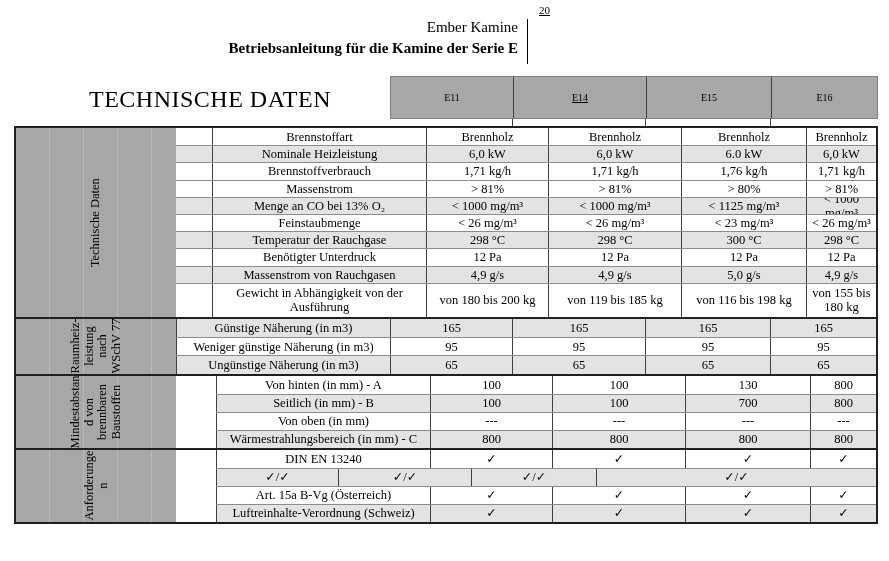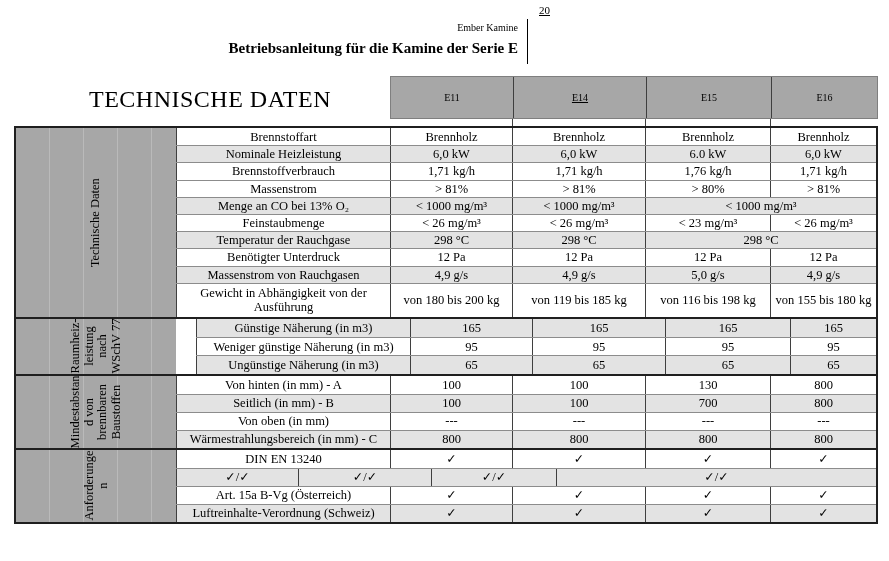--- a/index.html
+++ b/index.html
@@ -8,21 +8,21 @@
     position: relative;
     width: 889px; height: 561px;
     background: #fff;
     font-family: "Liberation Serif", "DejaVu Serif", "DejaVu Sans", serif;
     color: #000;
     overflow: hidden;
   }
 
   
   .doc-header { position:absolute; top:17px; left:0; width:527px; text-align:right; }
-  .doc-header .line1 { font-size:10px; line-height:21px; padding-right:9px; }
+  .doc-header .line1 { font-size:15px; line-height:21px; padding-right:9px; }
   .doc-header .line2 { font-size:15px; font-weight:bold; line-height:21px; padding-right:9px; }
   .doc-header-divider { position:absolute; left:527px; top:19px; width:1px; height:45px; background:#000; }
   .doc-page-number { position:absolute; left:539px; top:4px; font-size:11px;text-decoration:underline; }
 
   
   .table-title { position:absolute; left:89px; top:86px; font-size:24px; letter-spacing:0.5px; white-space:nowrap; }
 
   
   .header-band {
     position:absolute; left:390px; top:76px; width:488px; height:43px;
@@ -61,24 +61,24 @@
     white-space: pre-line;
     text-align:center;
     font-size:12.5px; line-height:13.5px;
   }
 
   .rows { flex:1; display:flex; flex-direction:column; }
   .row { display:flex; }
   .row + .row { border-top:1px solid #8c8c8c; }
   .row.shaded { background: var(--row-shade, #e3e3e3); }
 
-  .sec1 .row { height:17.2px; }
+  .sec1 .row { height:17.2px;padding-left:36px; }
   .sec1 .row.tall { height:34px; }
-  .sec2 .row { height:18.4px;margin-left:20px; }
-  .sec3 .row, .sec4 .row { height:18px; }
+  .sec2 .row { height:18.4px; }
+  .sec3 .row, .sec4 .row { height:18px;margin-left:40px; }
 
   .cell {
     display:flex; align-items:center; justify-content:center;
     font-size:12.5px; line-height:1.12; text-align:center;
     border-left:1px solid #3f3f3f;
     overflow:hidden;
   }
   .lbl { width:214px; flex:none; }
   .c1 { width:122px; flex:none; }
   .c2 { width:133px; flex:none; }
@@ -141,33 +141,35 @@
           <div class="cell lbl">Massenstrom</div>
           <div class="cell c1">&gt; 81%</div>
           <div class="cell c2">&gt; 81%</div>
           <div class="cell c3">&gt; 80%</div>
           <div class="cell c4">&gt; 81%</div>
         </div>
         <div class="row shaded">
           <div class="cell lbl">Menge an CO bei 13% O₂</div>
           <div class="cell c1">&lt; 1000 mg/m³</div>
           <div class="cell c2">&lt; 1000 mg/m³</div>
+          <div class="cell c3">&lt; 1125 mg/m³</div>
           <div class="cell c4">&lt; 1000 mg/m³</div>
         </div>
         <div class="row">
           <div class="cell lbl">Feinstaubmenge</div>
           <div class="cell c1">&lt; 26 mg/m³</div>
           <div class="cell c2">&lt; 26 mg/m³</div>
           <div class="cell c3">&lt; 23 mg/m³</div>
           <div class="cell c4">&lt; 26 mg/m³</div>
         </div>
         <div class="row shaded">
           <div class="cell lbl">Temperatur der Rauchgase</div>
           <div class="cell c1">298 °C</div>
           <div class="cell c2">298 °C</div>
+          <div class="cell c3">300 °C</div>
           <div class="cell c4">298 °C</div>
         </div>
         <div class="row">
           <div class="cell lbl">Benötigter Unterdruck</div>
           <div class="cell c1">12 Pa</div>
           <div class="cell c2">12 Pa</div>
           <div class="cell c3">12 Pa</div>
           <div class="cell c4">12 Pa</div>
         </div>
         <div class="row shaded">

